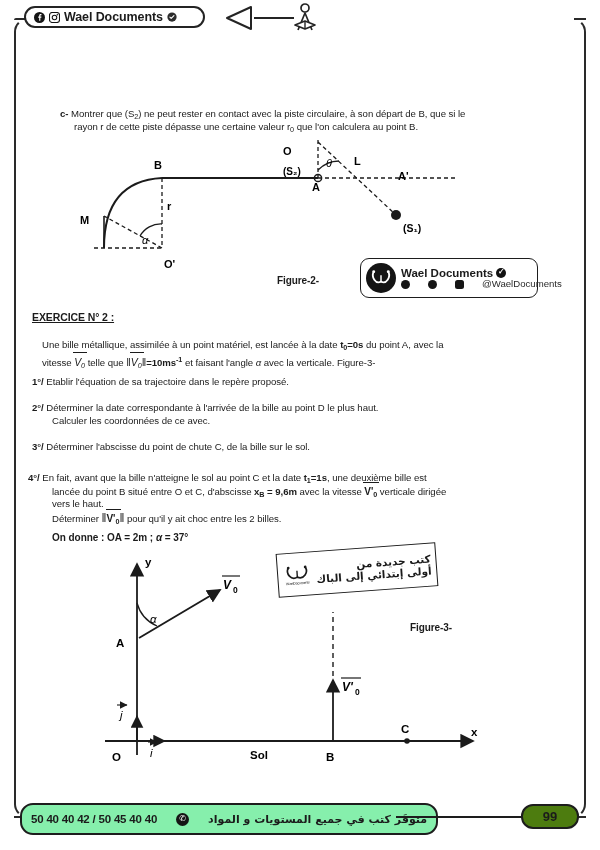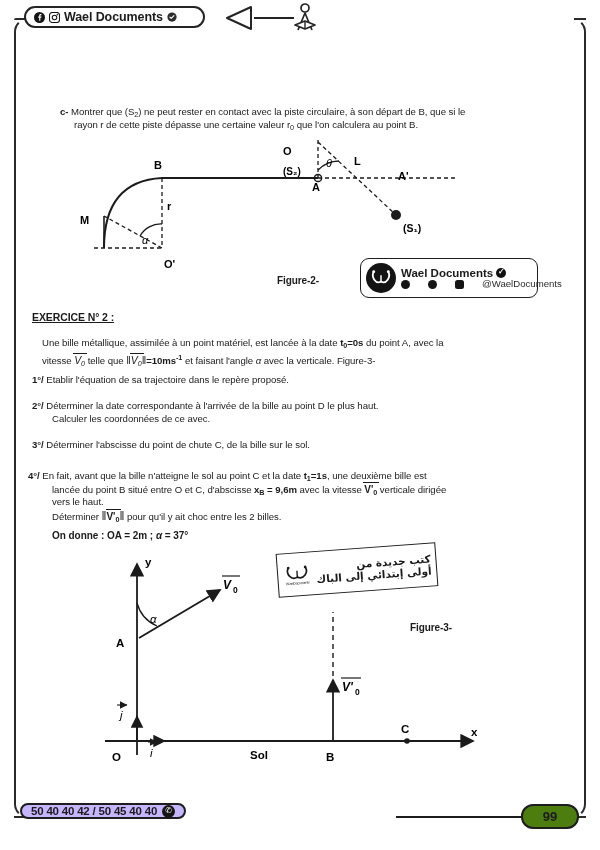--- a/index.html
+++ b/index.html
@@ -104,21 +104,21 @@
   .reader-icon {
     position: absolute;
     left: 292px; top: 2px;
     width: 26px; height: 30px;
   }
 
   
   .qline {
     position: absolute;
     font-size: 9.6px;
-    line-height: 11px;
+    line-height: 16px;
     color: #1b1b1b;
     letter-spacing: -0.05px;
   }
   b { font-weight: bold; }
   .it { font-style: italic; }
   .sub { font-size: 7.2px; vertical-align: -0.22em; }
   .sup { font-size: 7.2px; vertical-align: 0.5em; }
 
   .exo-title {
     position: absolute;
@@ -238,27 +238,27 @@
   .promo .minilogo .cap {
     font-size: 3.6px;
     letter-spacing: -0.2px;
     color: #222;
   }
 
   
   .footer-pill {
     position: absolute;
     left: 20px; top: 803px;
-    height: 16px;
+    height: 32px;
     border: 2.2px solid #1d1d1d;
     border-radius: 13px;
-    background: #c4b5fd;
-    display: flex;
-    align-items: center;
-    gap: 5px;
+    background: #86efac;
+    display: flex;
+    align-items: center;
+    gap: 19px;
     padding: 0 9px;
     box-sizing: border-box;
   }
   .footer-pill .phones {
     font-size: 11.5px;
     font-weight: bold;
     white-space: nowrap;
     letter-spacing: -0.2px;
   }
   .footer-pill .arabic {
@@ -526,17 +526,18 @@
   <line x1="246" y1="128" x2="266" y2="128" stroke="#1b1b1b" stroke-width="1.2"></line>
 </svg>
 
 <div class="fig-label" style="left:410px; top:622px;">Figure-3-</div>
 
 <div class="footer-pill">
   <span class="phones">50 40 40 42 / 50 45 40 40</span>
   <span class="phone-ic">
       <span>✆</span>
     </span>
+  <span class="arabic">متوفَر كتب في جميع المستويات و المواد</span>
 </div>
 <div class="footer-line"></div>
 <div class="page-num">
   <span class="pn">99</span>
 </div>
 
 </body></html>

